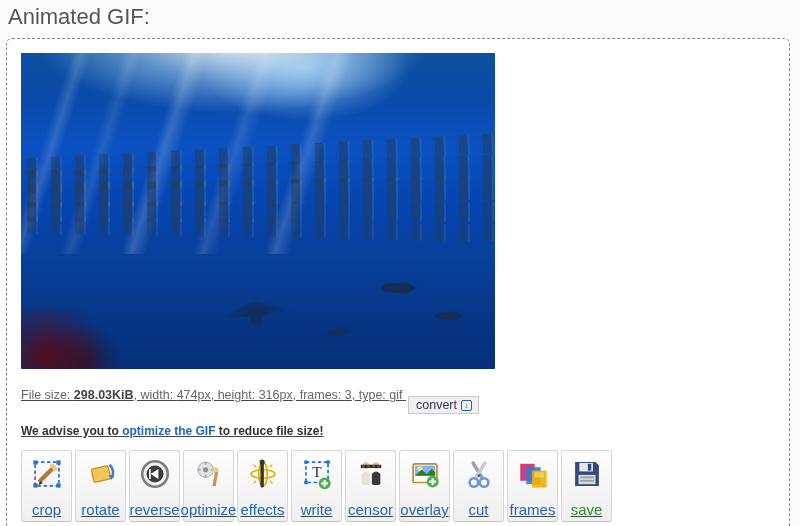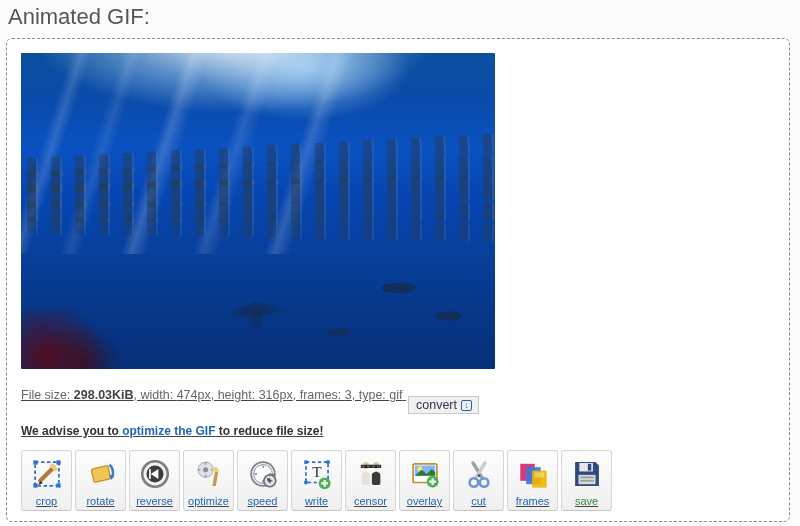--- a/index.html
+++ b/index.html
@@ -157,23 +157,23 @@
     padding: 4px 0 3px 0;
     cursor: pointer;
     user-select: none;
   }
   .tool .ticon {
     width: 38px; height: 38px;
     display: flex; align-items: center; justify-content: center;
   }
   .tool .ticon svg { width: 34px; height: 34px; }
   .tool .tlabel {
-    font-size: 11px;
+    font-size: 15px;
     color: #2366b8;
-    margin-top: 2px;
+    margin-top: 8px;
     text-align: center;
   }
   .tool.save .tlabel { color: #2f8a2f; }
 </style>
 </head>
 <body>
 
 <div class="page">
   <div class="page-title">Animated GIF:</div>
 
@@ -254,35 +254,33 @@
               <circle cx="16" cy="15" r="9" fill="#dfe3e6" stroke="#9aa0a6"></circle>
               <circle cx="16" cy="15" r="3" fill="#8a9099"></circle>
               <path d="M15 6 L17 6 L17 9 L15 9 Z M15 21 L17 21 L17 24 L15 24 Z M7 14 L10 14 L10 16 L7 16 Z M22 14 L25 14 L25 16 L22 16 Z" fill="#9aa0a6"></path>
               <path d="M24 34 L27 17 L31 17 L28 34 Z" fill="#c49a5a"></path>
               <path d="M23 17 C25 10 30 10 32 17" fill="#e6d27a"></path>
             </svg>
         </span>
         <span class="tlabel">optimize</span>
       </div>
 
-
-      <div class="tool">
-        <span class="ticon">
-          <svg viewBox="0 0 40 40">
-              <circle cx="20" cy="20" r="14" fill="#eef0f3" stroke="#7a828c" stroke-width="2"></circle>
-              <circle cx="20" cy="20" r="11" fill="#fff" stroke="#7a828c"></circle>
-              <path d="M20 10 L20 13 M20 27 L20 30 M10 20 L13 20 M27 20 L30 20" stroke="#7a828c" stroke-width="1.5"></path>
-              <circle cx="28" cy="28" r="7" fill="#dfe3e8" stroke="#6a6e74" stroke-width="2"></circle>
-              <path d="M25 28 L31 28 M28 25 L28 31" stroke="#4a4e54" stroke-width="1.5"></path>
-              <path d="M25 25 L28 28" stroke="#4a4e54" stroke-width="2"></path>
-              <path d="M31 22 L33 20" stroke="#6a6e74" stroke-width="2"></path>
-            </svg>
-        </span>
-        <span class="tlabel">speed</span>
-      </div>
+      <div class="tool">
+        <span class="ticon">
+          <svg viewBox="0 0 40 40">
+              <ellipse cx="20" cy="20" rx="14" ry="5" fill="none" stroke="#e0b000" stroke-width="2"></ellipse>
+              <ellipse cx="20" cy="20" rx="5" ry="14" fill="none" stroke="#e0b000" stroke-width="2"></ellipse>
+              <path d="M19 6 L19 34" stroke="#333" stroke-width="4" stroke-linecap="round"></path>
+              <circle cx="19" cy="6" r="3" fill="#333"></circle>
+              <path d="M9 9 L12 12 M28 28 L31 31 M9 31 L12 28 M28 12 L31 9" stroke="#e0b000" stroke-width="1.5"></path>
+            </svg>
+        </span>
+        <span class="tlabel">effects</span>
+      </div>
+
 
       <div class="tool">
         <span class="ticon">
           <svg viewBox="0 0 40 40">
               <rect x="7" y="6" width="26" height="24" fill="none" stroke="#2b6fce" stroke-width="2" stroke-dasharray="4 3"></rect>
               <rect x="5" y="4" width="4" height="4" fill="#2b6fce"></rect>
               <rect x="31" y="4" width="4" height="4" fill="#2b6fce"></rect>
               <rect x="5" y="28" width="4" height="4" fill="#2b6fce"></rect>
               <rect x="31" y="28" width="4" height="4" fill="#2b6fce"></rect>
               <text x="20" y="24" text-anchor="middle" font-size="18" font-family="Georgia,serif" fill="#333">T</text>

